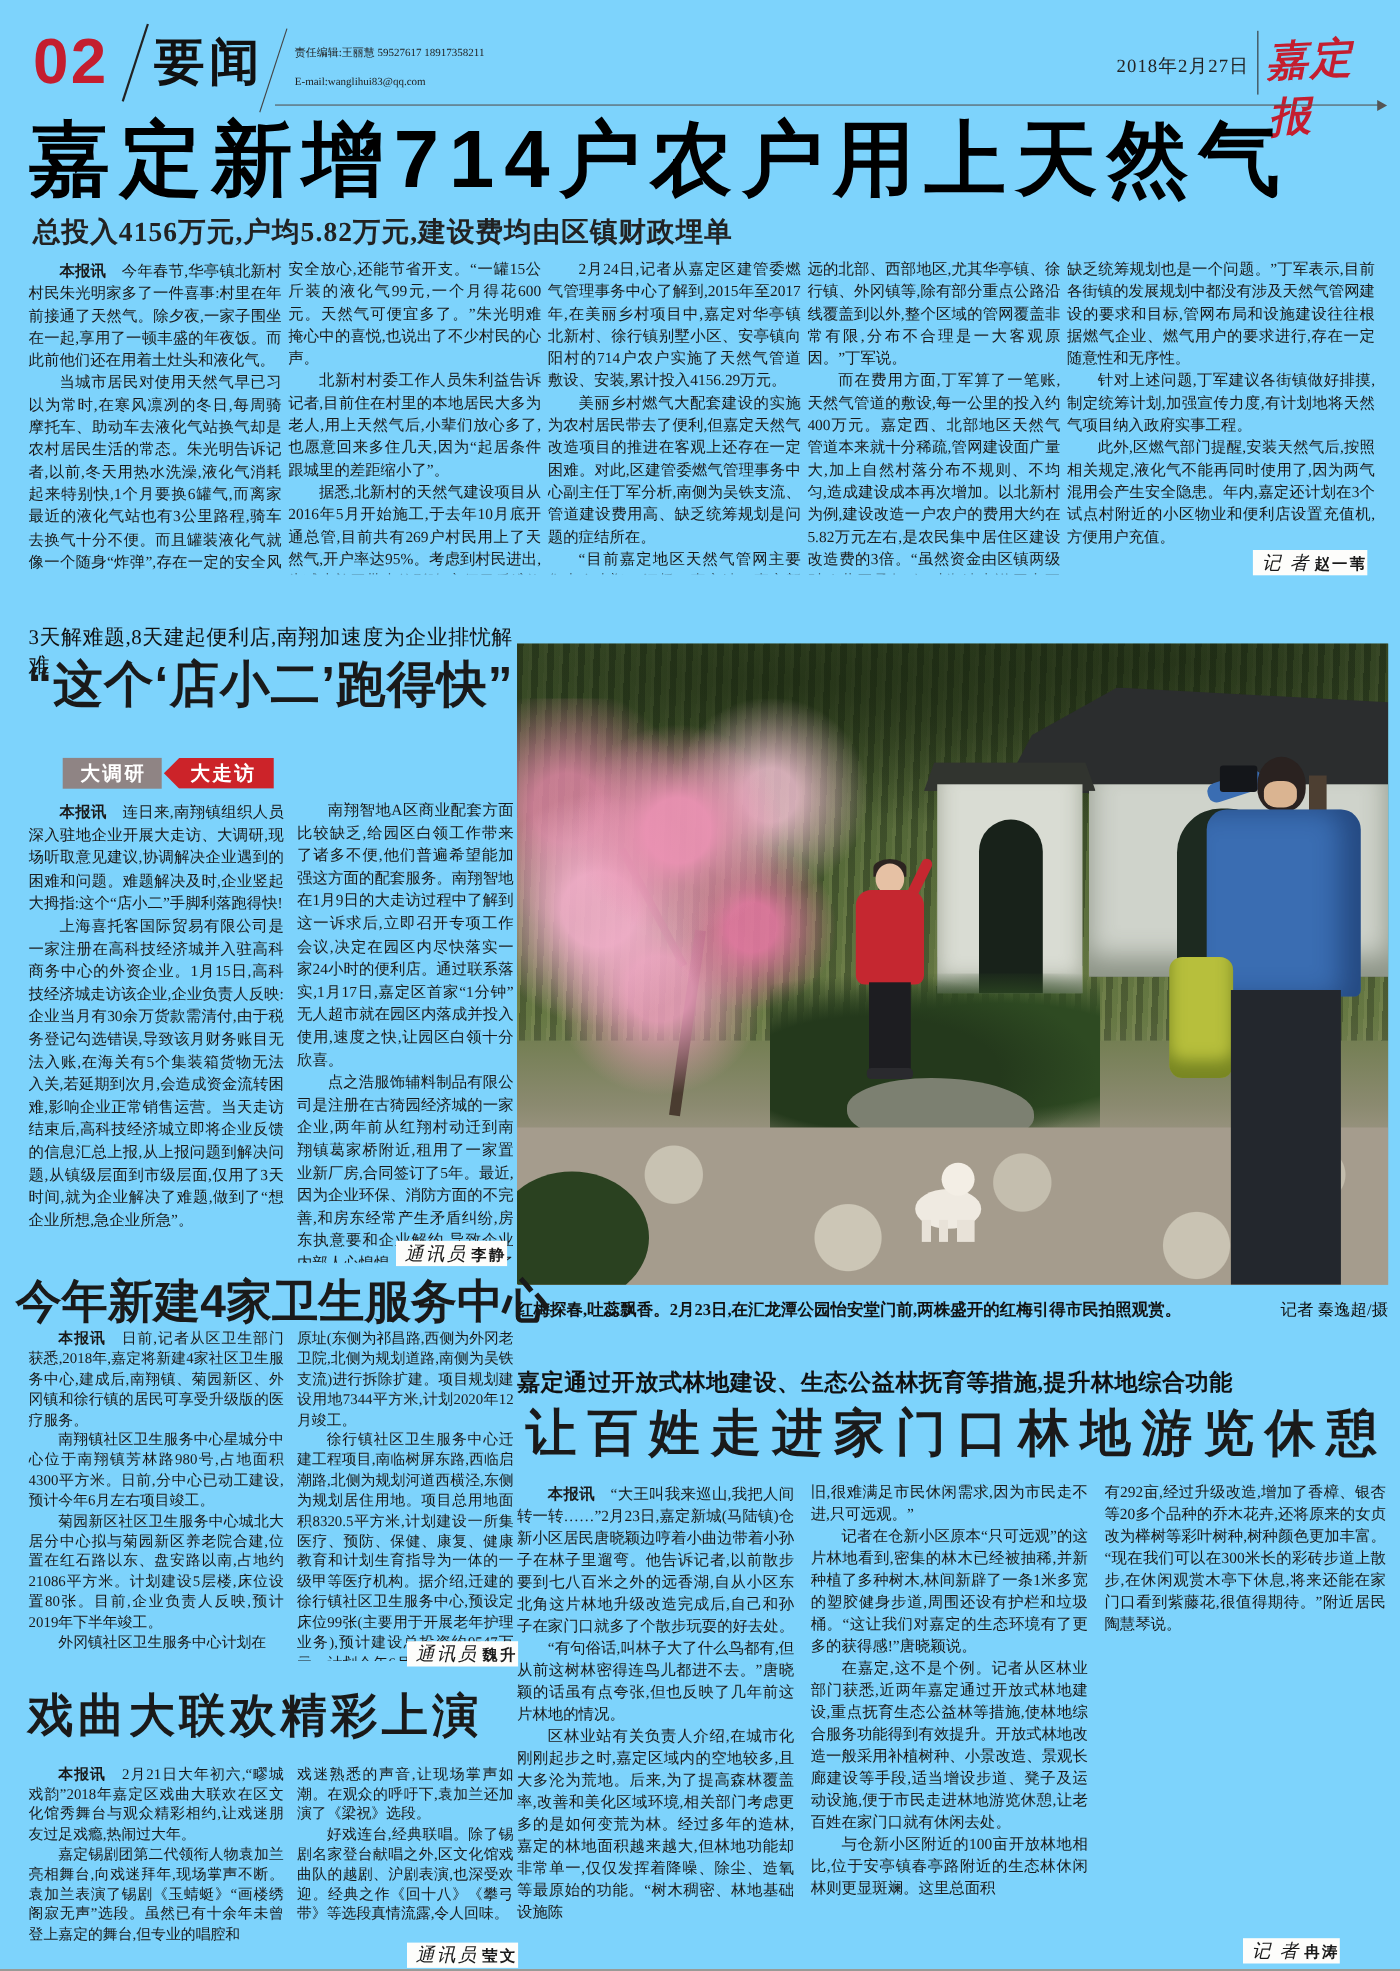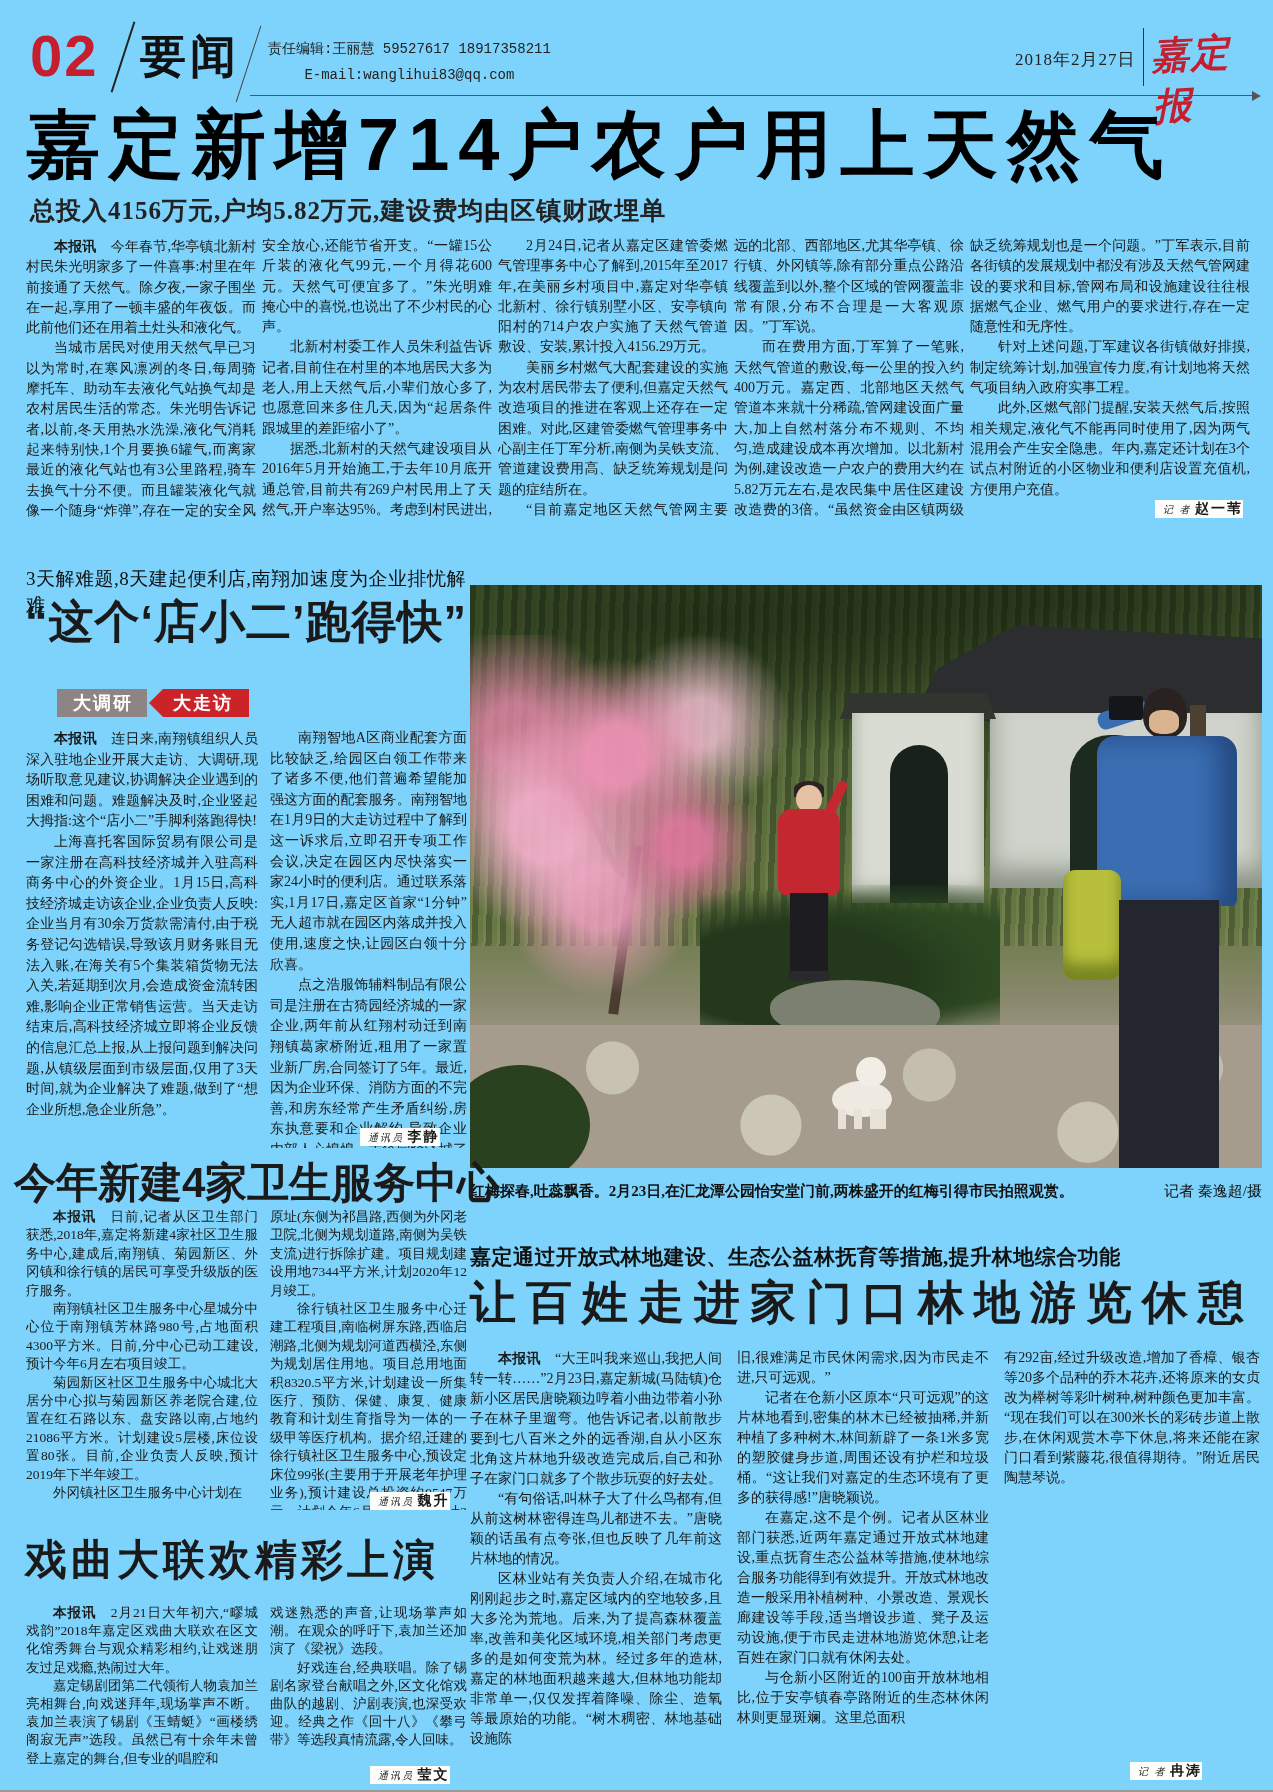--- a/index.html
+++ b/index.html
@@ -6,42 +6,42 @@
   .page{position:relative;width:1273px;height:1792px;background:#7dd3fc;margin:0 auto;overflow:hidden;
         font-family:"Liberation Serif","DejaVu Serif",serif;color:#1a1a1a;}
   
   .pagenum{position:absolute;left:30px;top:22px;font-family:"Liberation Sans",sans-serif;
            font-size:58px;font-weight:900;color:#c41e2f;letter-spacing:2px;}
   .slash{position:absolute;width:2px;background:#222;transform:rotate(18deg);}
   .slash1{left:122px;top:20px;height:74px;}
   .slash2{left:248px;top:24px;height:80px;width:1px;background:#444;}
   .section-name{position:absolute;left:140px;top:26px;font-family:"Liberation Sans",sans-serif;
                 font-size:46px;font-weight:900;color:#111;letter-spacing:4px;}
-  .editor-info{position:absolute;left:268px;top:36px;font-family:Liberation Mono, monospace;
-               font-size:14px;color:#222;line-height:26px;text-align:center;}
+  .editor-info{position:absolute;left:268px;top:36px;font-family:Liberation Serif, serif;
+               font-size:10px;color:#222;line-height:26px;}
   .header-date{position:absolute;left:1015px;top:48px;font-size:17px;color:#222;letter-spacing:1px;}
   .mast-divider{position:absolute;left:1143px;top:28px;width:1px;height:58px;background:#333;}
   .masthead{position:absolute;left:1152px;top:28px;width:110px;font-size:38px;color:#c41e2f;
             font-weight:bold;font-style:italic;transform:rotate(-3deg);letter-spacing:2px;
             font-family:"Liberation Serif",serif;}
   .header-rule{position:absolute;left:250px;top:95px;width:1005px;height:1px;background:#555;}
   .header-rule-arrow{position:absolute;left:1252px;top:91px;width:0;height:0;
       border-left:9px solid #555;border-top:5px solid transparent;border-bottom:5px solid transparent;}
   
   .lead-headline{position:absolute;left:26px;top:96px;width:1224px;
       font-family:"Liberation Sans",sans-serif;font-size:74px;font-weight:900;color:#000;
       letter-spacing:9px;white-space:nowrap;}
   .lead-subhead{position:absolute;left:30px;top:194px;width:1000px;font-size:25px;color:#222;
       font-weight:bold;letter-spacing:1px;}
   .col{position:absolute;text-align:justify;overflow:hidden;font-size:14px;line-height:20.3px;}
   .col p{margin:0;text-indent:2em;}
   .col p.cont{text-indent:0;}
   .col p b{font-family:"Liberation Sans",sans-serif;}
   .byline{position:absolute;background:#fdfdfb;font-size:14px;padding-left:8px;}
-  .byline .role{font-style:italic;font-size:10px;letter-spacing:2px;}
+  .byline .role{font-style:italic;font-size:17px;letter-spacing:2px;}
   .byline .name{font-weight:bold;letter-spacing:2px;}
   
   .store-intro{position:absolute;left:26px;top:566px;width:440px;font-size:19px;color:#111;letter-spacing:0.5px;}
   .store-headline{position:absolute;left:25px;top:592px;width:442px;
       font-family:"Liberation Sans",sans-serif;font-size:45px;font-weight:900;letter-spacing:1px;}
   .badge{position:absolute;left:57px;top:689px;height:28px;display:flex;align-items:stretch;
       font-family:"Liberation Sans",sans-serif;}
   .badge .b-left{background:#8f8484;color:#fff;font-size:18px;font-weight:bold;
       padding:2px 14px 0 16px;letter-spacing:2px;}
   .badge .b-right{background:#cc2329;color:#fff;font-size:18px;font-weight:bold;
@@ -115,21 +115,21 @@
   .photo-caption .credit{float:right;font-weight:normal;}
   .photo-caption .credit .name{font-weight:normal;}
   
   .health-headline{position:absolute;left:14px;top:1155px;width:442px;
       font-family:"Liberation Sans",sans-serif;font-size:42px;font-weight:900;letter-spacing:0px;white-space:nowrap;}
   .opera-headline{position:absolute;left:25px;top:1532px;width:442px;
       font-family:"Liberation Sans",sans-serif;font-size:42px;font-weight:900;letter-spacing:4px;white-space:nowrap;}
   .forest-intro{position:absolute;left:470px;top:1243px;width:792px;font-size:21px;color:#111;
       font-weight:bold;letter-spacing:0.5px;}
   .forest-headline{position:absolute;left:470px;top:1272px;width:792px;
-      font-family:"Liberation Sans",sans-serif;font-size:46px;font-weight:900;letter-spacing:10px;white-space:nowrap;}
+      font-family:"Liberation Sans",sans-serif;font-size:46px;font-weight:900;letter-spacing:10px;white-space:nowrap;text-align:right;}
   .bottom-rule{position:absolute;left:0;top:1790px;width:1273px;height:2px;background:#9a9a96;}
 </style>
 </head>
 <body>
 
 <div class="page">
 
   <div class="pagenum">02</div>
   <div class="slash slash1"></div>
   <div class="section-name">要闻</div>

